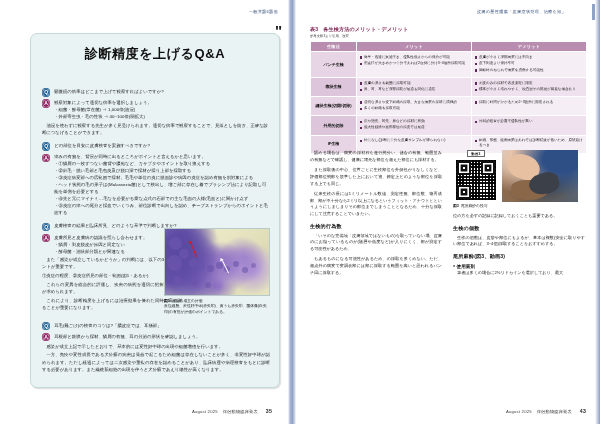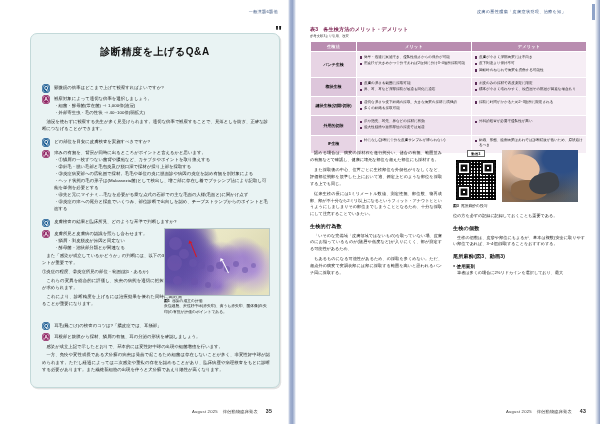--- a/index.html
+++ b/index.html
@@ -111,21 +111,21 @@
     right: -2px;
     top: -11px;
     font-size: 15px;
     font-weight: bold;
     color: #1b1b1b;
     line-height: 1;
     letter-spacing: -1px;
   }
   .qa-title {
     text-align: center;
-    font-size: 10px;
+    font-size: 13px;
     font-weight: bold;
     color: #111;
     letter-spacing: 0.6px;
     margin: 2px 0 25px 0;
   }
 
   .qa-item { margin-bottom: 6px; }
   .qa-line {
     display: flex;
     align-items: flex-start;

